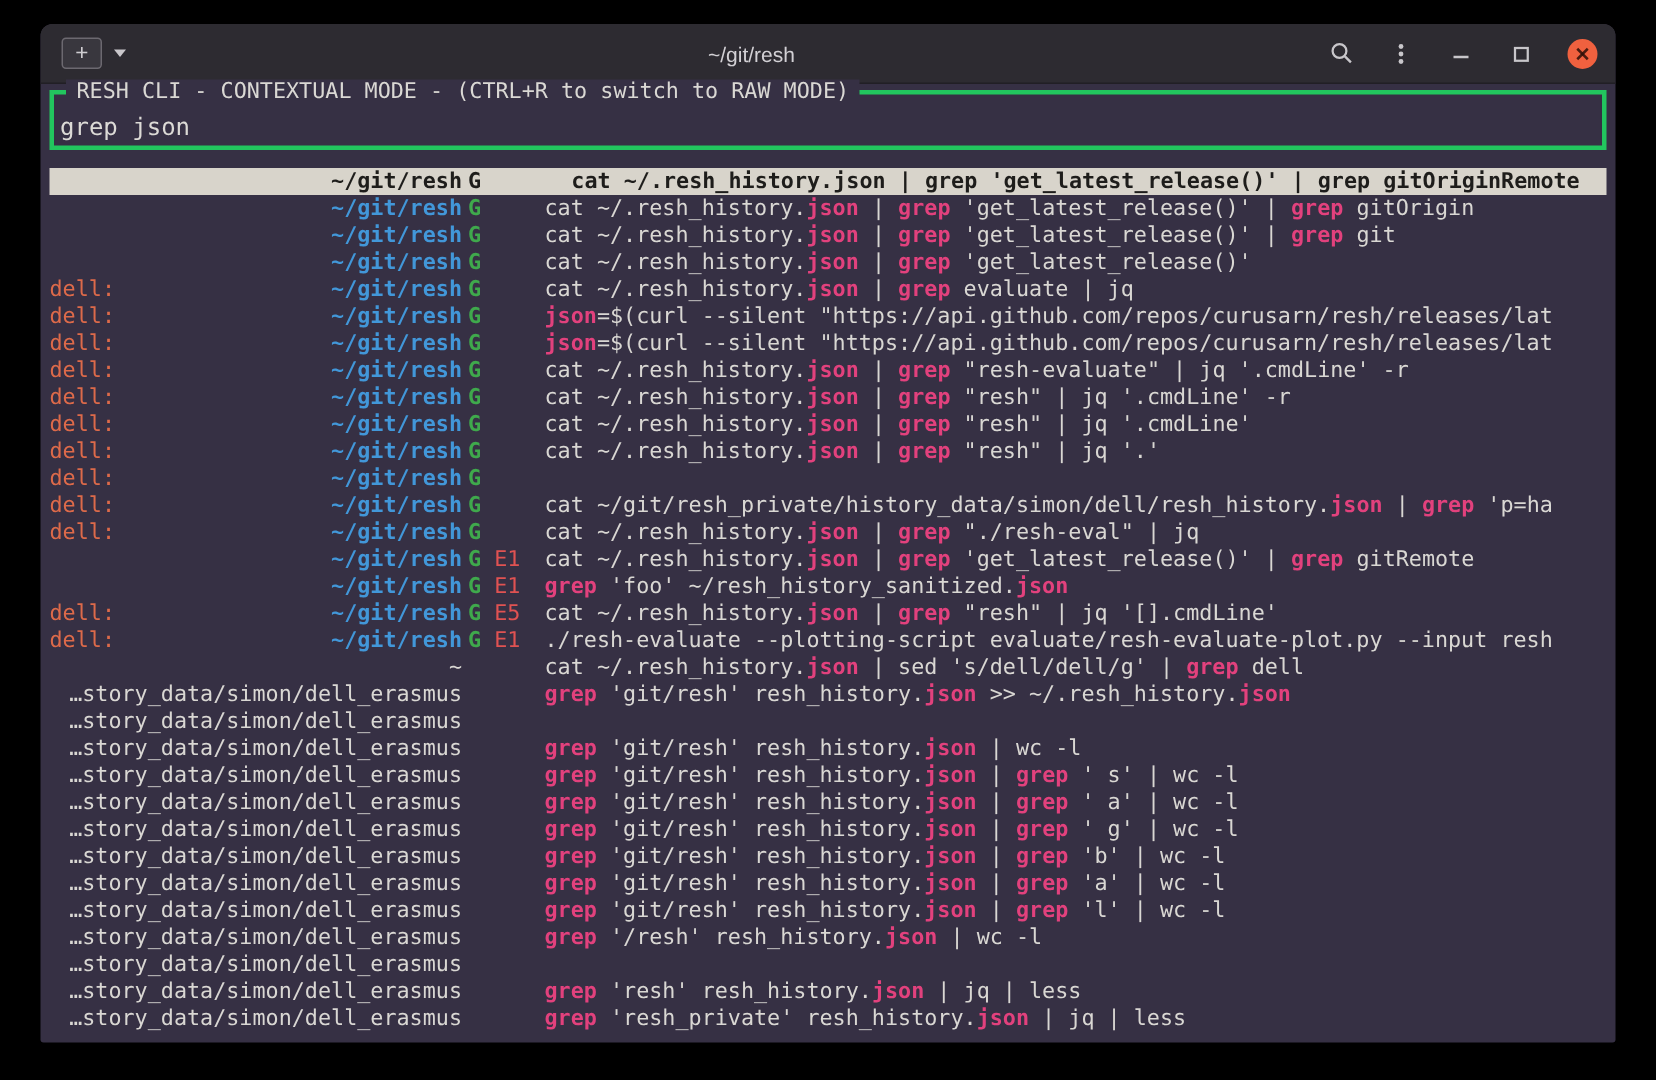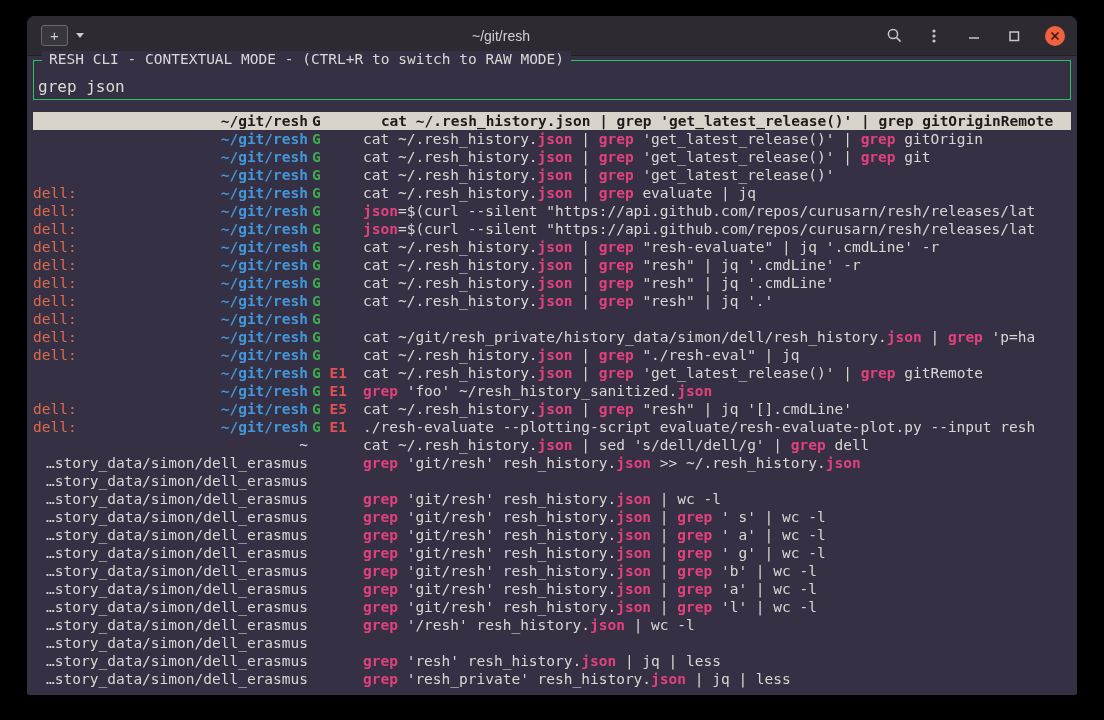--- a/index.html
+++ b/index.html
@@ -24,34 +24,34 @@
   .tb-right { display:flex; align-items:center; gap:22px; padding-right:12px; }
   .tb-icon { width:18px; height:18px; display:flex; align-items:center; justify-content:center; }
   .tb-icon svg { display:block; }
   .close-btn { width:20px; height:20px; border-radius:50%; background:var(--close-button,#f0613f);
                display:flex; align-items:center; justify-content:center; }
 
   
   .terminal { position:relative; height:638px; padding:4px 6px 0 6px;
               color:#d9d7d3; font-size:14.5px; }
 
-  .tui-box { position:relative; border:1px solid #22c55e; height:40px; margin-bottom:12px; }
+  .tui-box { position:relative; border:3px solid #22c55e; height:40px; margin-bottom:12px; }
   .tui-box-title { position:absolute; top:-10px; left:8px; background:var(--term-bg,#363044);
                    padding:0 7px; font-size:14.5px; color:#dad8d4; white-space:pre; }
   .tui-query { position:absolute; left:4px; bottom:3px; font-size:16px; color:#dcdad6; white-space:pre; }
 
   .rows { width:100%; }
   .row { display:flex; height:18px; line-height:18px; white-space:pre; }
   .cell-left { width:275px; display:flex; justify-content:space-between; overflow:hidden; }
   .host { color:var(--host-orange,#dd6a4a); }
   .dir  { color:#d9d7d3; }
   .dir.blue { color:var(--accent-blue,#4297d9); font-weight:bold; }
   .cell-flags { width:55px; padding-left:4px; white-space:pre; }
   .git  { color:var(--git-green,#3fa94c); font-weight:bold; }
-  .exit { color:var(--exit-red,#e05252); font-weight:bold; }
+  .exit { color:var(--exit-red,#e05252); font-weight:normal; }
   .cell-cmd { flex:1; overflow:hidden; white-space:pre; }
   .match { color:var(--match-pink,#e2417d); font-weight:bold; }
 
   .row.selected { background:var(--selection-bg,#d8d4cb); }
   .row.selected .cell-cmd { font-weight:bold;text-align:center; }
   .row.selected span, .row.selected .dir, .row.selected .host,
   .row.selected .git, .row.selected .exit, .row.selected .match { color:#1e1d1b !important; }
 </style>
 </head>
 <body>

